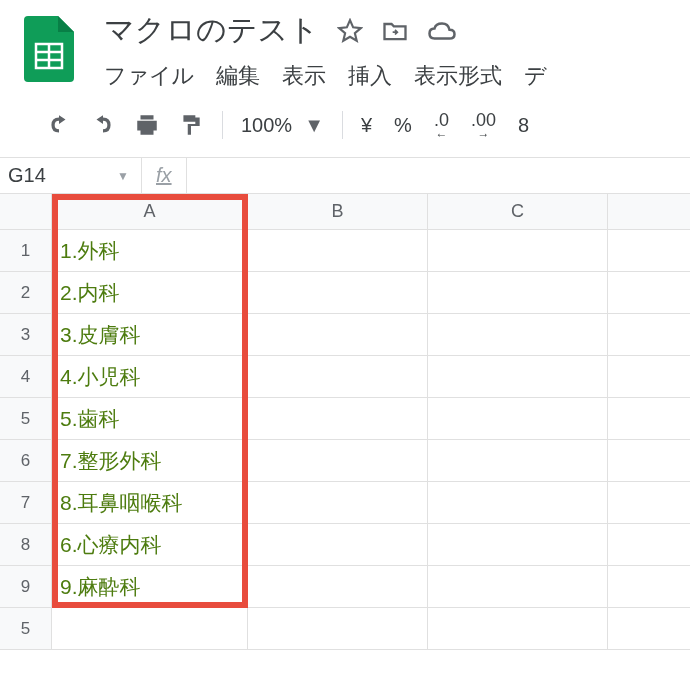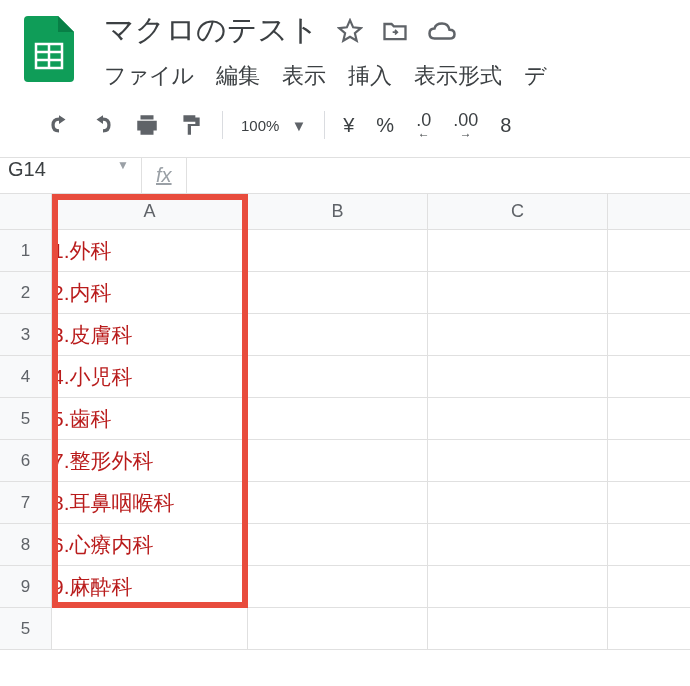--- a/index.html
+++ b/index.html
@@ -76,21 +76,21 @@
     .toolbar-icon {
       color: #5f6368;
       display: flex;
       align-items: center;
       cursor: pointer;
     }
     .zoom-control {
       display: flex;
       align-items: center;
       gap: 12px;
-      font-size: 15px;
+      font-size: 20px;
       color: #3c4043;
     }
     .zoom-caret {
       color: #5f6368;
     }
     .currency-btns {
       display: flex;
       align-items: center;
       gap: 22px;
       font-size: 20px;
@@ -111,20 +111,21 @@
     }
     .namebox-row {
       display: flex;
       align-items: center;
       height: 36px;
       border-bottom: 1px solid #e0e0e0;
     }
     .namebox {
       width: 142px;
       display: flex;
+      align-items: center;
       justify-content: space-between;
       padding: 0 12px 0 8px;
       font-size: 20px;
       color: #3c4043;
       border-right: 1px solid #e0e0e0;
       height: 100%;
     }
     .namebox-caret {
       color: #9aa0a6;
       font-size: 12px;
@@ -184,22 +185,23 @@
       font-size: 17px;
       color: #5f6368;
       background: #f8f9fa;
       border-right: 1px solid #e0e0e0;
       flex-shrink: 0;
     }
     .cell {
       border-right: 1px solid #e0e0e0;
       display: flex;
       align-items: center;
+      padding-left: 8px;
       font-size: 21px;
-      color: #b91c1c;
+      color: #4d7c0f;
     }
     .highlight-box {
       position: absolute;
       border: 6px solid #e84c3d;
       pointer-events: none;
     }
   </style>
 </head>
 <body>
 

